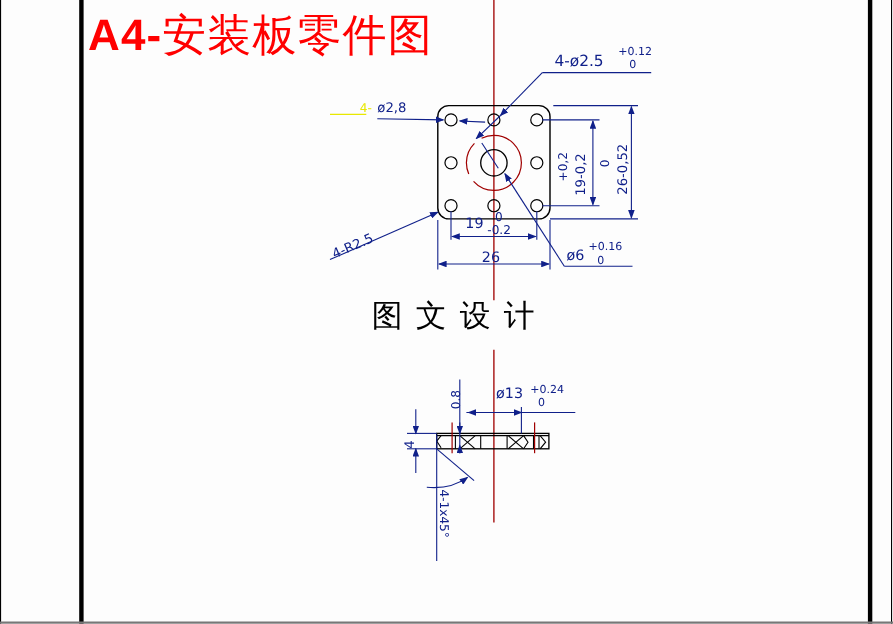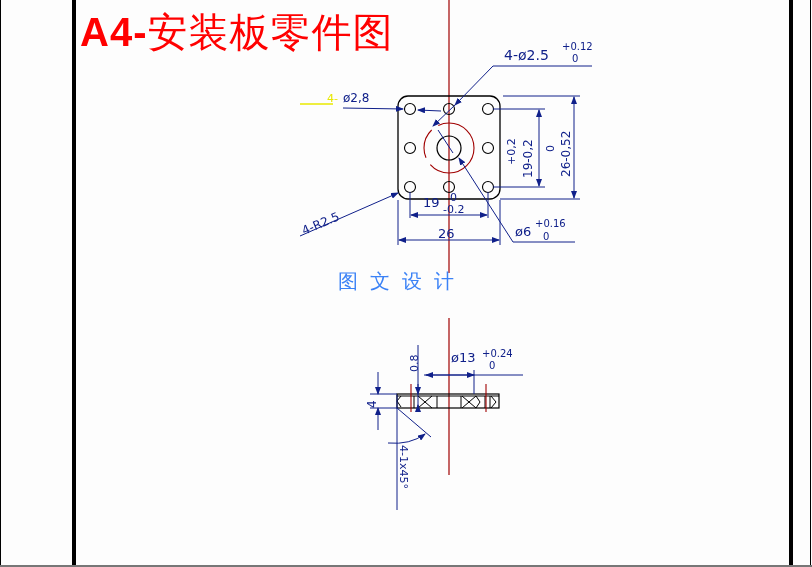--- a/index.html
+++ b/index.html
@@ -5,21 +5,21 @@
   html, body { margin:0; padding:0; background:#ffffff; }
   body { width:812px; height:567px; position:relative; overflow:hidden; font-family:"DejaVu Sans", sans-serif; }
   .page { position:absolute; left:0; top:0; width:812px; height:567px; background:#fdfdfd; }
   .border-left-outer { position:absolute; left:0; top:0; width:1px; height:567px; background:#000; }
   .border-left { position:absolute; left:72px; top:0; width:4px; height:567px; background:#000; }
   .border-right { position:absolute; left:789px; top:0; width:4px; height:567px; background:#000; }
   .border-right-outer { position:absolute; left:810px; top:0; width:1px; height:567px; background:#000; }
   .bottom-line { position:absolute; left:0; top:565px; width:812px; height:2px; background:#777; }
   .title { position:absolute; left:80px; top:6px; font-family:"DejaVu Serif", serif; font-size:40px; line-height:52px; color:#ff0000; font-weight:normal; letter-spacing:1px; white-space:nowrap; }
   .title .latin { font-family:"Liberation Sans", sans-serif; font-weight:bold; }
-  .watermark { position:absolute; left:338px; top:268px; font-family:"DejaVu Serif", serif; font-size:20px; color:#3b82f6; letter-spacing:12px; white-space:nowrap; }
+  .watermark { position:absolute; left:338px; top:268px; font-family:"DejaVu Serif", serif; font-size:28px; color:#000000; letter-spacing:12px; white-space:nowrap; }
   svg { position:absolute; left:0; top:0; }
   .dim { font-family:"DejaVu Sans", sans-serif; fill:#10208a; }
 </style>
 </head>
 <body>
 
 <div class="page">
   <div class="border-left-outer"></div>
   <div class="border-left"></div>
   <div class="border-right"></div>

